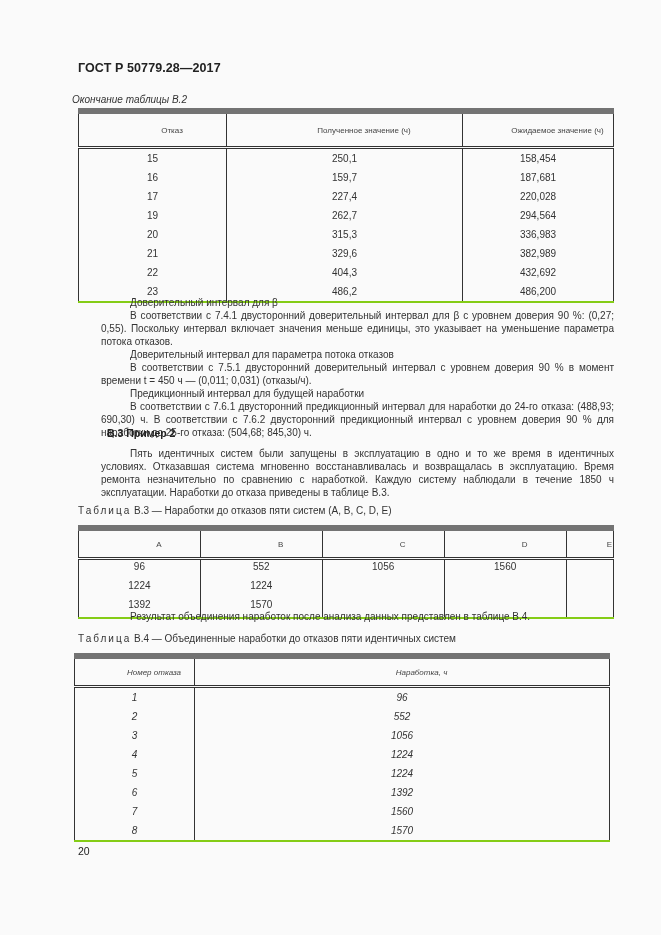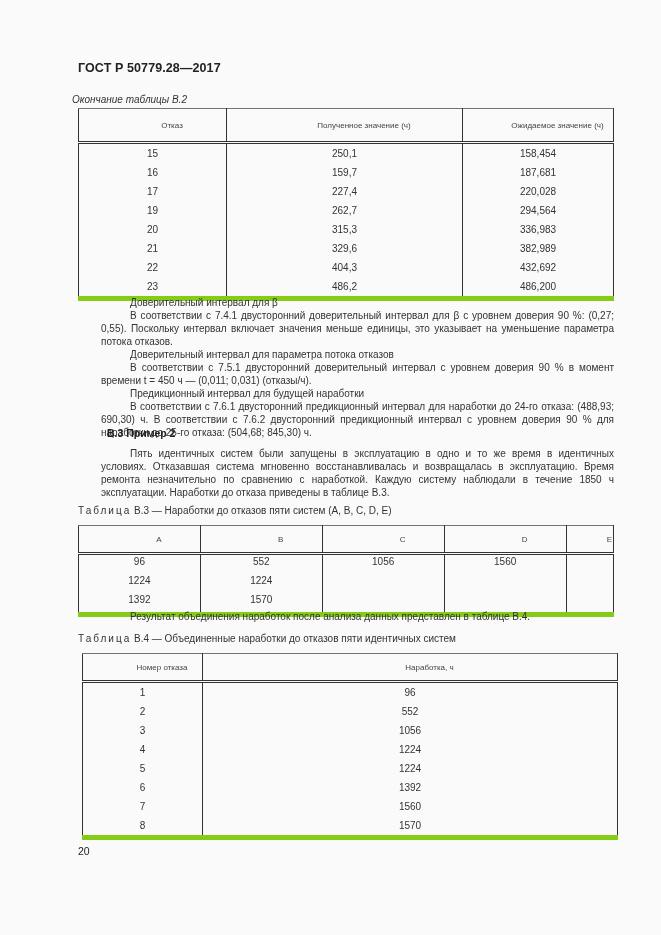--- a/index.html
+++ b/index.html
@@ -6,36 +6,36 @@
   body {
     width: 661px; height: 935px; background: #fafafa;
     font-family: "Liberation Sans", sans-serif; color: #222;
     position: relative; overflow: hidden;
   }
   .page { position: absolute; left: 0; top: 0; width: 578px; height: 935px; }
   .hdr { position: absolute; left: 78px; top: 61px; font-weight: bold; font-size: 12.5px; letter-spacing: 0.1px; }
   .caption-it { position: absolute; left: 72px; top: 94px; font-style: italic; font-size: 10px; color: #333; }
   table { border-collapse: collapse; position: absolute; }
   td, th { border-left: 1px solid #333; border-right: 1px solid #333; text-align: center; font-weight: normal; }
-  th { font-size: 8px; color: #444; height: 30px; border-top: 1px solid #737373; padding-left: 40px; }
+  th { font-size: 8px; color: #444; height: 30px; border-top: 6px solid #737373; padding-left: 40px; }
   td { font-size: 10px; color: #333; }
   thead tr th { border-bottom: 3px double #333; }
-  tbody tr:last-child td { border-bottom: 5px solid #84cc16; }
+  tbody tr:last-child td { border-bottom: 2px solid #84cc16; }
   #t2 { left: 78px; top: 108px; width: 536px; }
   #t2 td { height: 17px; }
   .para { position: absolute; left: 78px; width: 536px; font-size: 10px; line-height: 13px; color: #333; text-align: justify; }
   .para .ind { text-indent: 29px; margin: 0; }
   .para p { margin: 0; padding-left: 23px; }
   .h3 { position: absolute; left: 107px; top: 427px; font-weight: bold; font-size: 10.5px; }
   .tcap { position: absolute; left: 78px; font-size: 10px; color: #333; text-align: right; }
   .sp { letter-spacing: 2px; }
   #t3 { left: 78px; top: 525px; width: 536px; }
   #t3 th { height: 24px; }
   #t3 td { height: 17px; vertical-align: top; }
-  #t4 { left: 82px; top: 653px; width: 536px; }
+  #t4 { left: 74px; top: 653px; width: 536px; font-style: italic; }
   #t4 th { height: 24px; }
   #t4 td { height: 17px; }
   .pnum { position: absolute; left: 78px; top: 845px; font-size: 10.5px; }
 </style>
 </head>
 <body>
 
 <div class="page">
   <div class="hdr">ГОСТ Р 50779.28—2017</div>
   <div class="caption-it">Окончание таблицы В.2</div>

